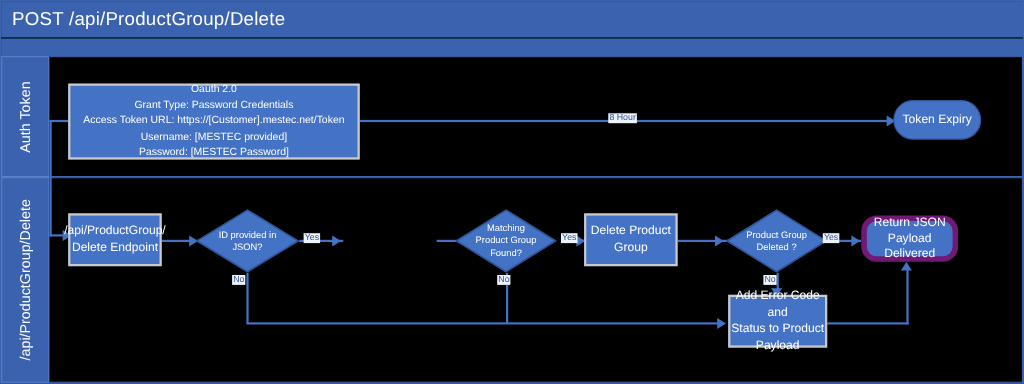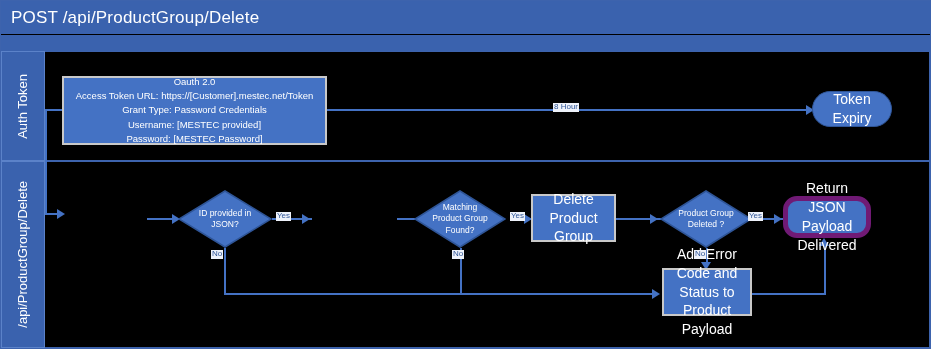--- a/index.html
+++ b/index.html
@@ -63,21 +63,21 @@
   }
 
   
   .node{
     position:absolute;
     background:#4472c4;
     color:#ffffff;
     display:flex;align-items:center;justify-content:center;
     text-align:center;
     box-sizing:border-box;
-    font-size:14px;
+    font-size:11px;
     line-height:1.35;
     z-index:5;
   }
   .node.rect{
     border:2px solid #c9c9c9;
   }
   .node.pill{
     border-radius:999px;
     border:1px solid #2f5597;
   }
@@ -163,22 +163,22 @@
   <div class="edge-label" style="left:553px;top:103px;">8 Hour</div>
 
   <div class="ln h" style="left:45px;top:109px;width:18px;"></div>
   <div class="ln v" style="left:45px;top:109px;height:106px;"></div>
   <div class="ln h" style="left:45px;top:213px;width:14px;"></div>
   <div class="arrow right" style="left:57px;top:209px;"></div>
 
   <div class="node rect oauth" style="left:62px;top:76px;width:265px;height:69px;">
     <div>
       <div>Oauth 2.0</div>
+      <div>Grant Type: Password Credentials</div>
       <div>Access Token URL: https://[Customer].mestec.net/Token</div>
-      <div>Grant Type: Password Credentials</div>
       <div>Username: [MESTEC provided]</div>
       <div>Password: [MESTEC Password]</div>
     </div>
   </div>
 
   <div class="node pill" style="left:812px;top:91px;width:80px;height:36px;">
     <span>Token Expiry</span>
   </div>
 
   <div class="ln h" style="left:147px;top:218px;width:38px;"></div>
@@ -212,20 +212,26 @@
   <div class="arrow right" style="left:652px;top:289px;"></div>
 
   <div class="ln v" style="left:706px;top:248px;height:18px;"></div>
   <div class="arrow down" style="left:701px;top:262px;"></div>
   <div class="edge-label" style="left:694px;top:250px;">No</div>
 
   <div class="ln h" style="left:752px;top:293px;width:74px;"></div>
   <div class="ln v" style="left:824px;top:245px;height:50px;"></div>
   <div class="arrow up" style="left:819px;top:238px;"></div>
 
+  <div class="node rect" style="left:62px;top:194px;width:85px;height:48px;">
+    <div>
+      <div>/api/ProductGroup/</div>
+      <div>Delete Endpoint</div>
+    </div>
+  </div>
 
   <div class="diamond" style="left:178px;top:190px;width:94px;height:58px;">
     <svg width="94" height="58" viewBox="0 0 94 58">
       <polygon points="47,1 93,29 47,57 1,29" fill="#4472c4" stroke="#2f5597" stroke-width="1.5"></polygon>
     </svg>
     <div class="dlabel">
       <div>
         <div>ID provided in</div>
         <div>JSON?</div>
       </div>

